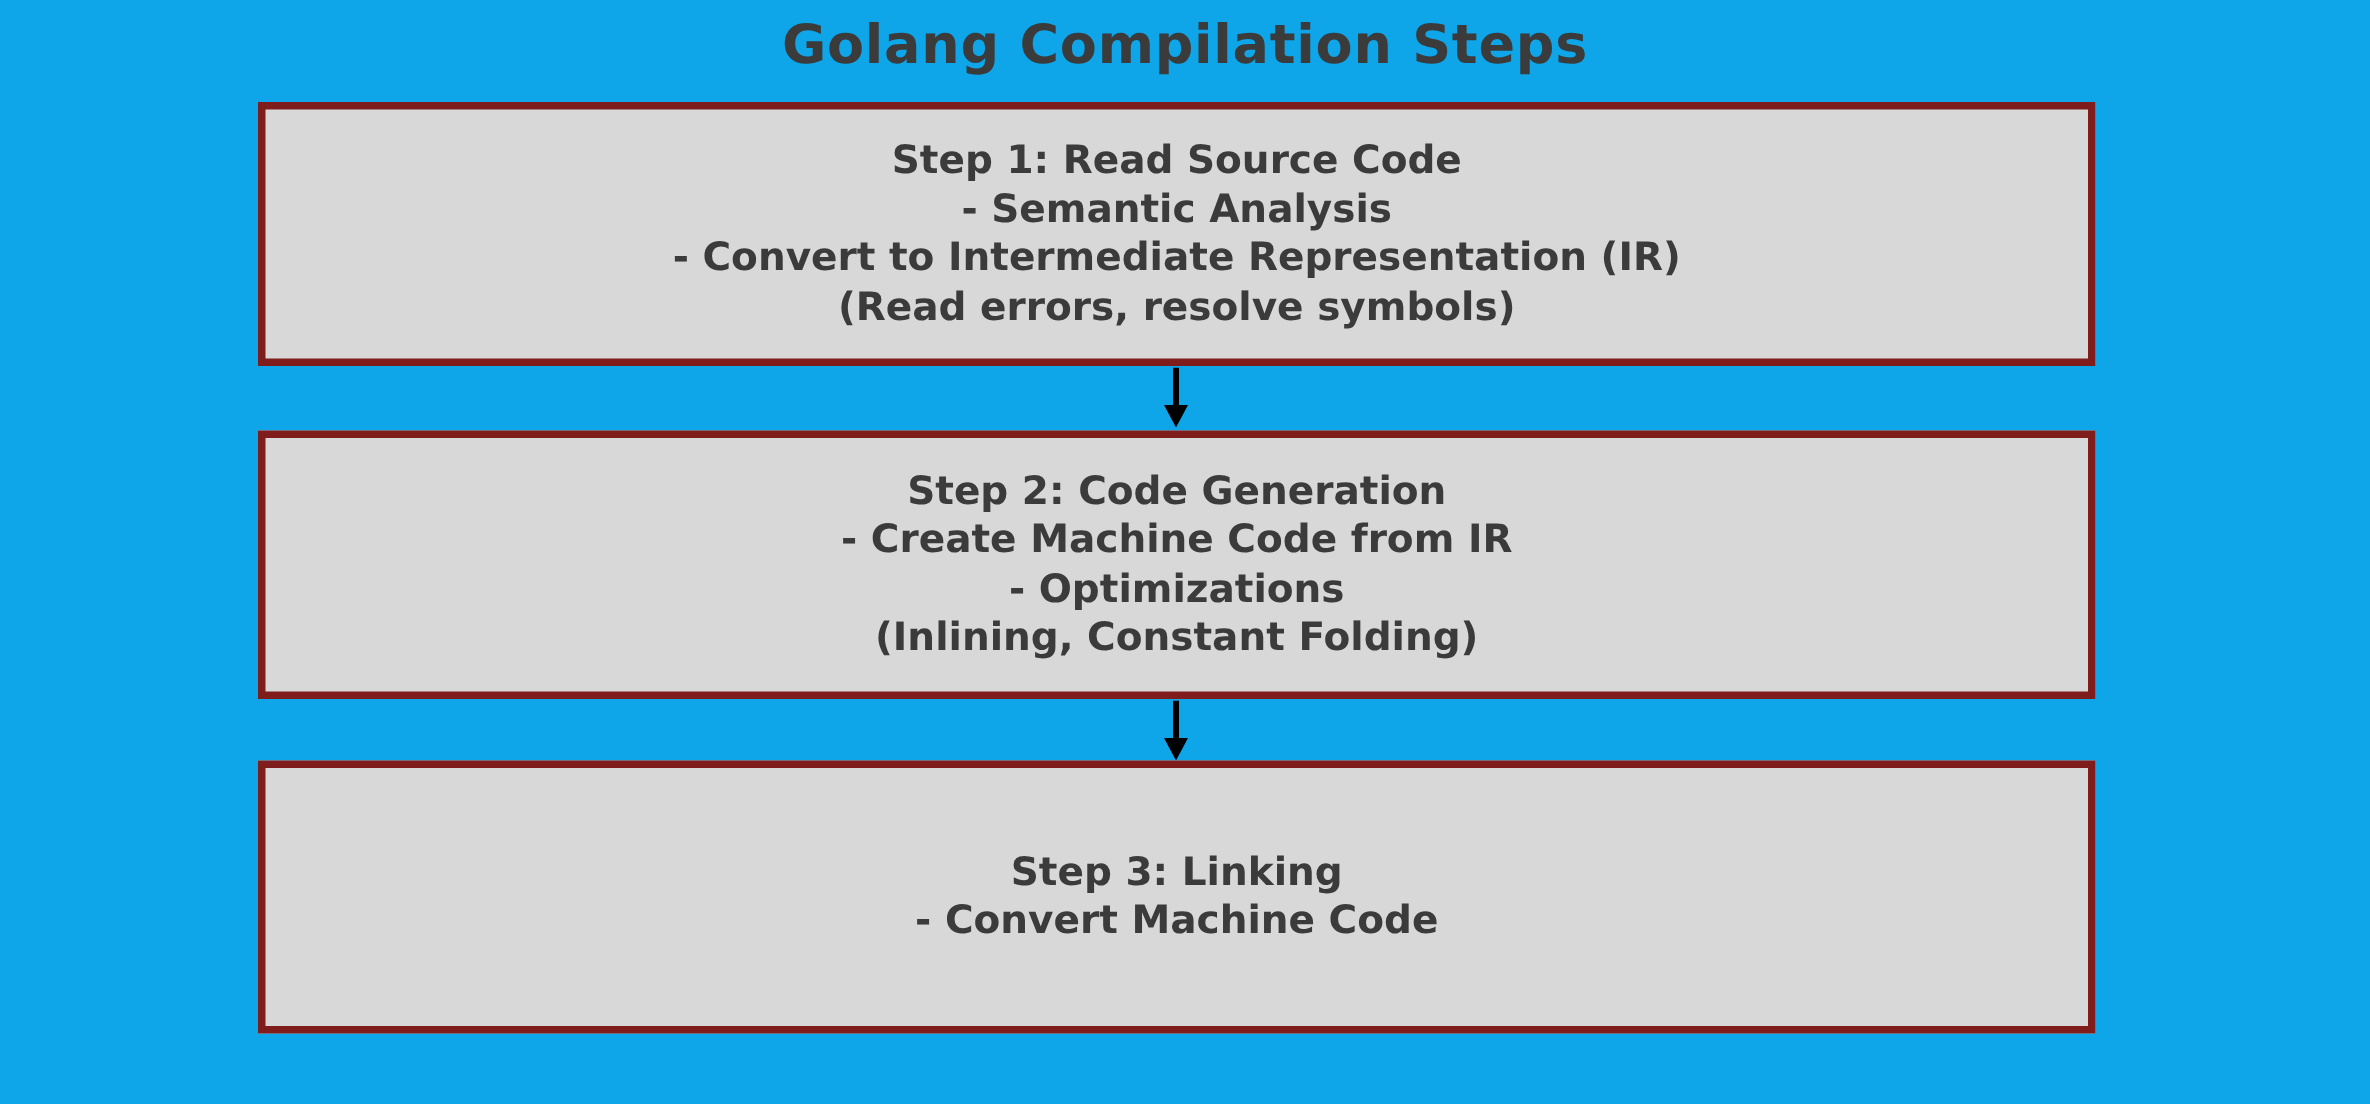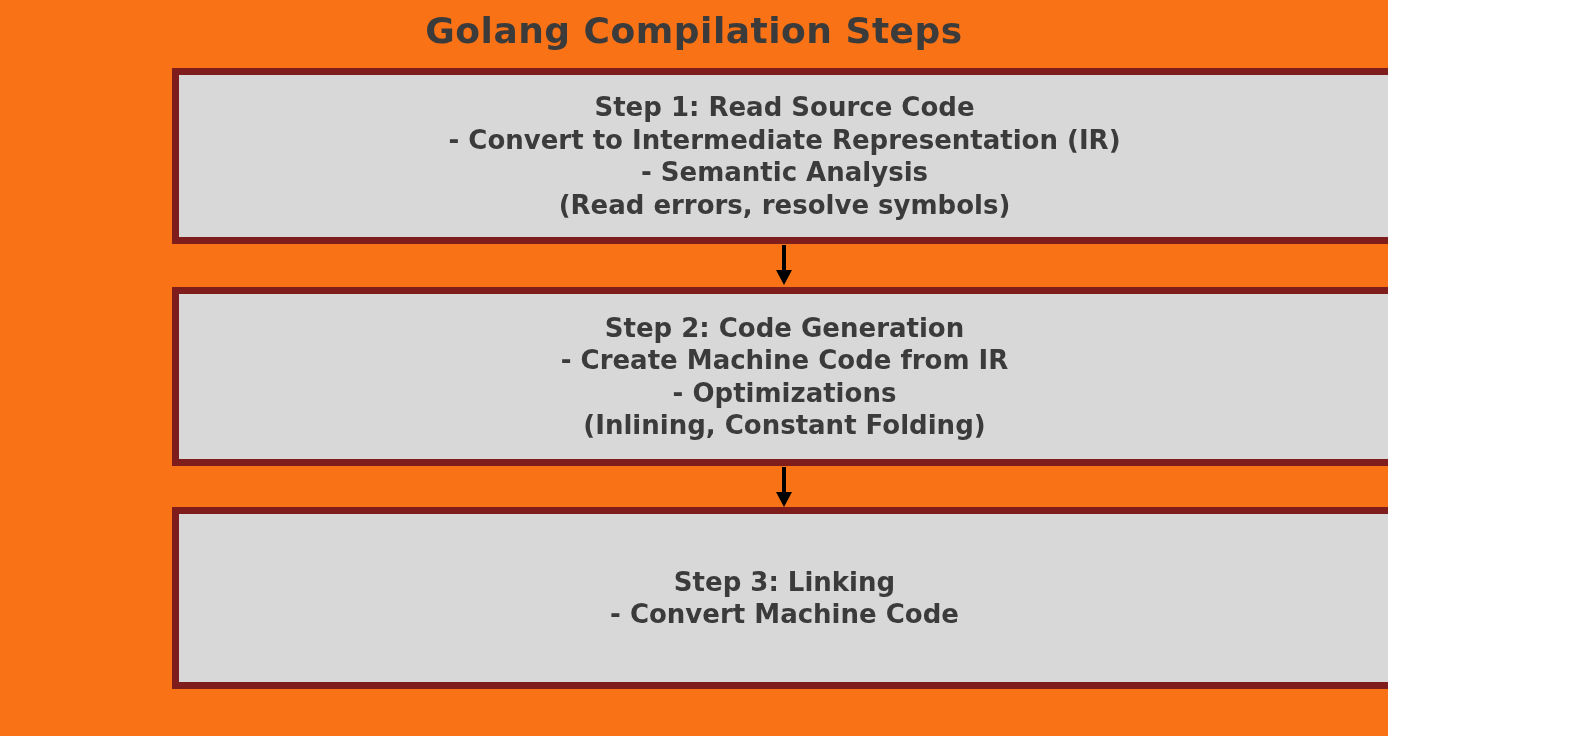--- a/index.html
+++ b/index.html
@@ -2,44 +2,44 @@
 <html><head>
 <meta charset="utf-8">
 <style>
   html, body {
     margin: 0;
     padding: 0;
     background: #ffffff;
   }
   .canvas {
     position: relative;
-    width: 1388px;
+    width: 1580px;
     height: 736px;
-    background: #f97316;
+    background: #0ea5e9;
     font-family: "DejaVu Sans", "Liberation Sans", sans-serif;
     overflow: hidden;
   }
   .diagram-title {
     position: absolute;
     top: 10px;
     left: 0;
     width: 100%;
     text-align: center;
     font-size: 36px;
     font-weight: bold;
     color: #3b3b3b;
     letter-spacing: 0.5px;
   }
   .step-box {
     position: absolute;
     left: 172px;
     width: 1225px;
     box-sizing: border-box;
     background: #d8d8d8;
-    border: 7px solid #7f1d1d;
+    border: 5px solid #7f1d1d;
     display: flex;
     flex-direction: column;
     justify-content: center;
     align-items: center;
     text-align: center;
   }
   .step-box .line {
     font-size: 26px;
     font-weight: bold;
     color: #3b3b3b;
@@ -60,22 +60,22 @@
 </style>
 </head>
 <body>
 
 <div class="canvas">
 
   <div class="diagram-title">Golang Compilation Steps</div>
 
   <div class="step-box" id="box-step-1">
     <div class="line">Step 1: Read Source Code</div>
+    <div class="line">- Semantic Analysis</div>
     <div class="line">- Convert to Intermediate Representation (IR)</div>
-    <div class="line">- Semantic Analysis</div>
     <div class="line">(Read errors, resolve symbols)</div>
   </div>
 
   <svg class="flow-arrow" id="arrow-1" viewBox="0 0 24 40">
     <line x1="12" y1="0" x2="12" y2="27" stroke="#000000" stroke-width="4"></line>
     <polygon points="4,25 20,25 12,40" fill="#000000"></polygon>
   </svg>
 
   <div class="step-box" id="box-step-2">
     <div class="line">Step 2: Code Generation</div>

